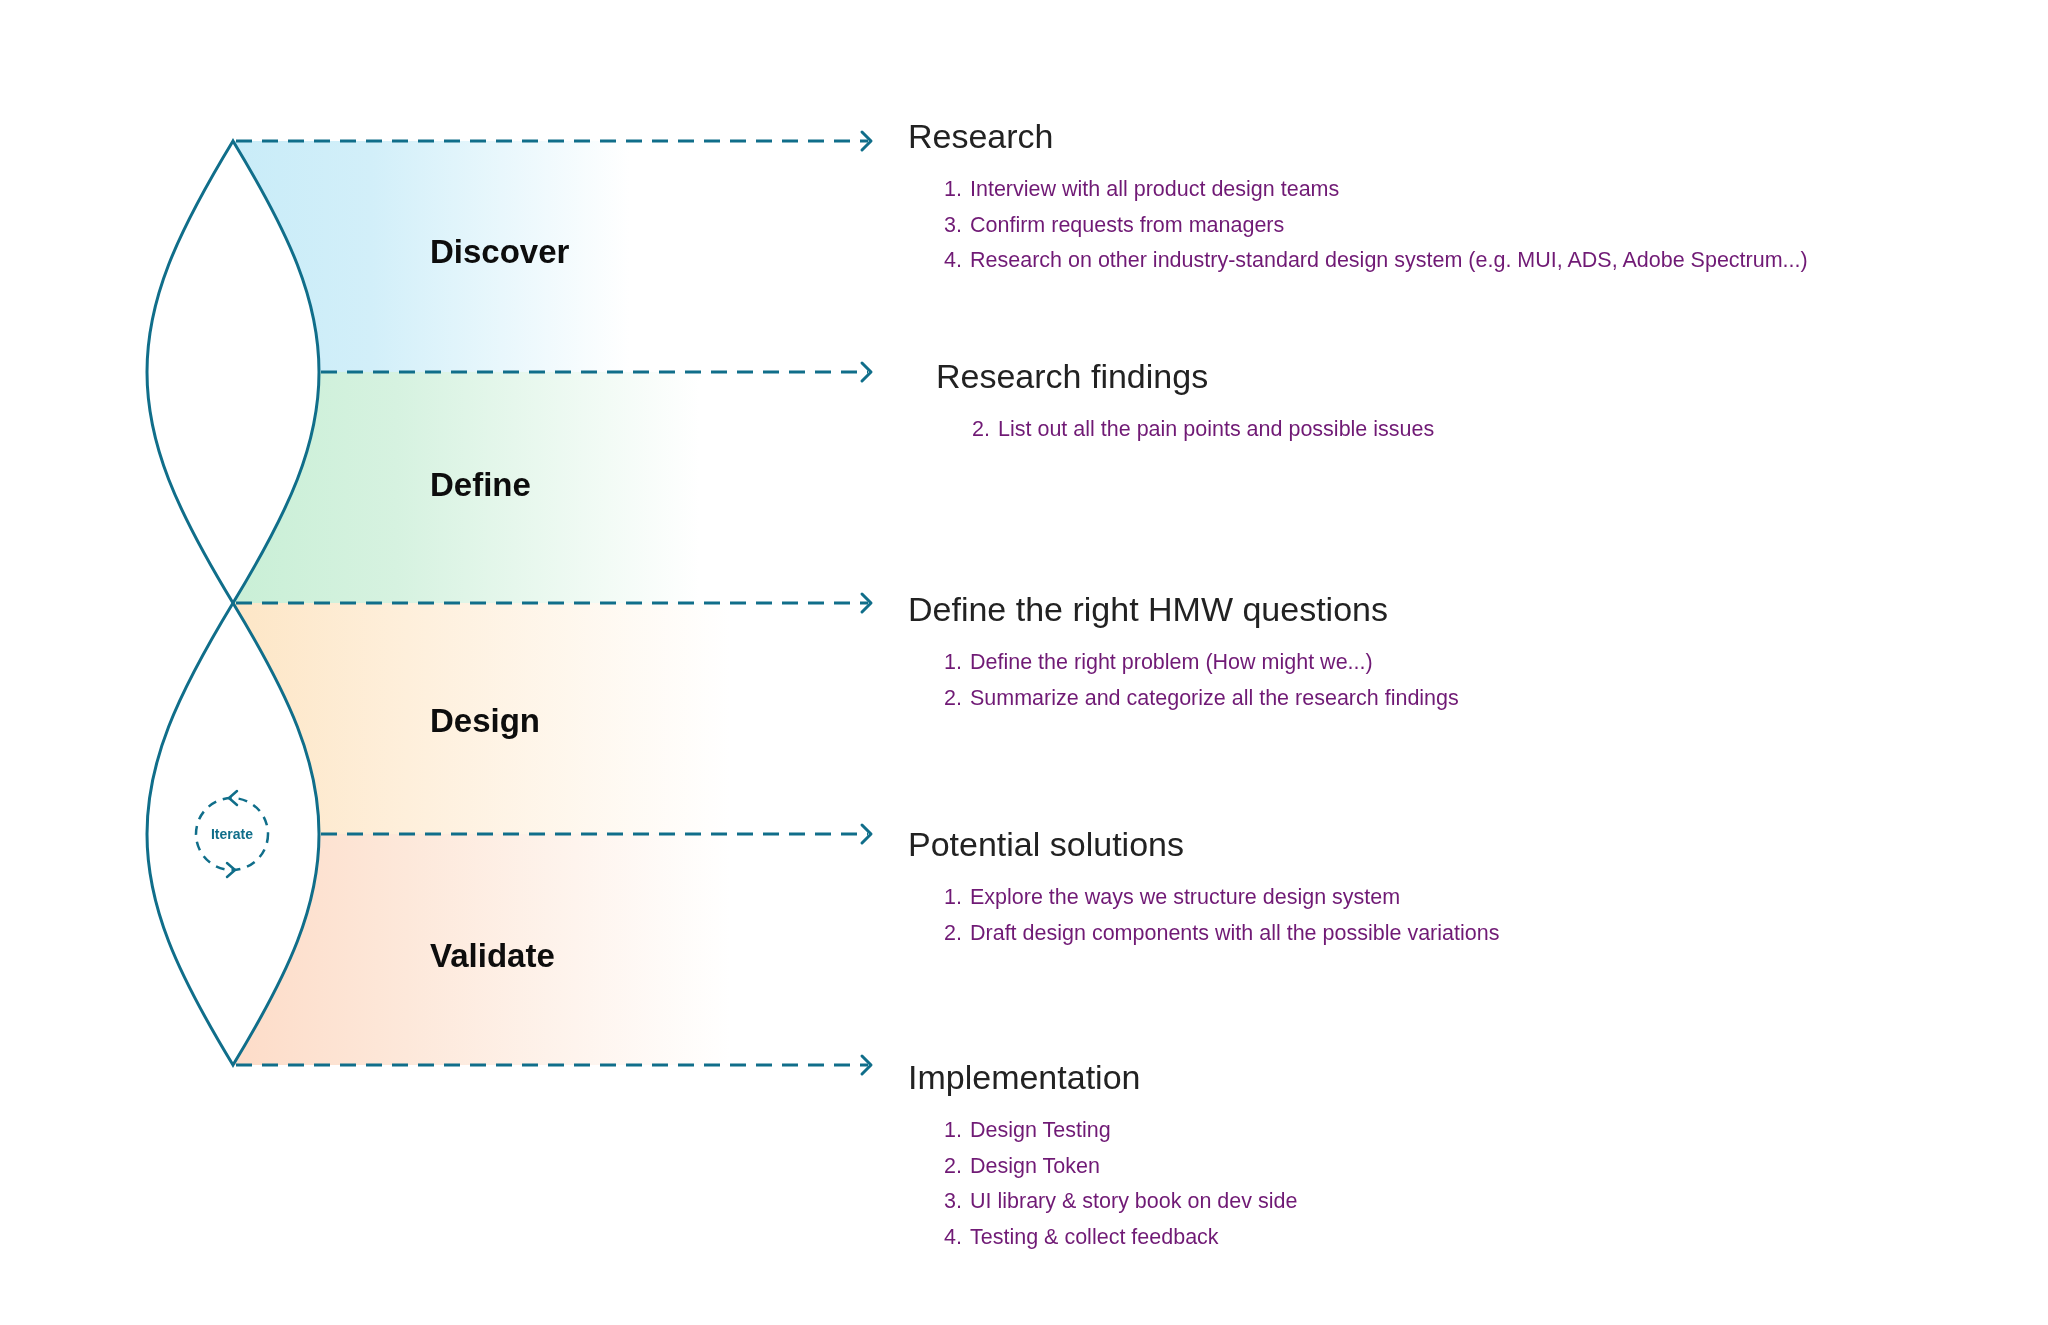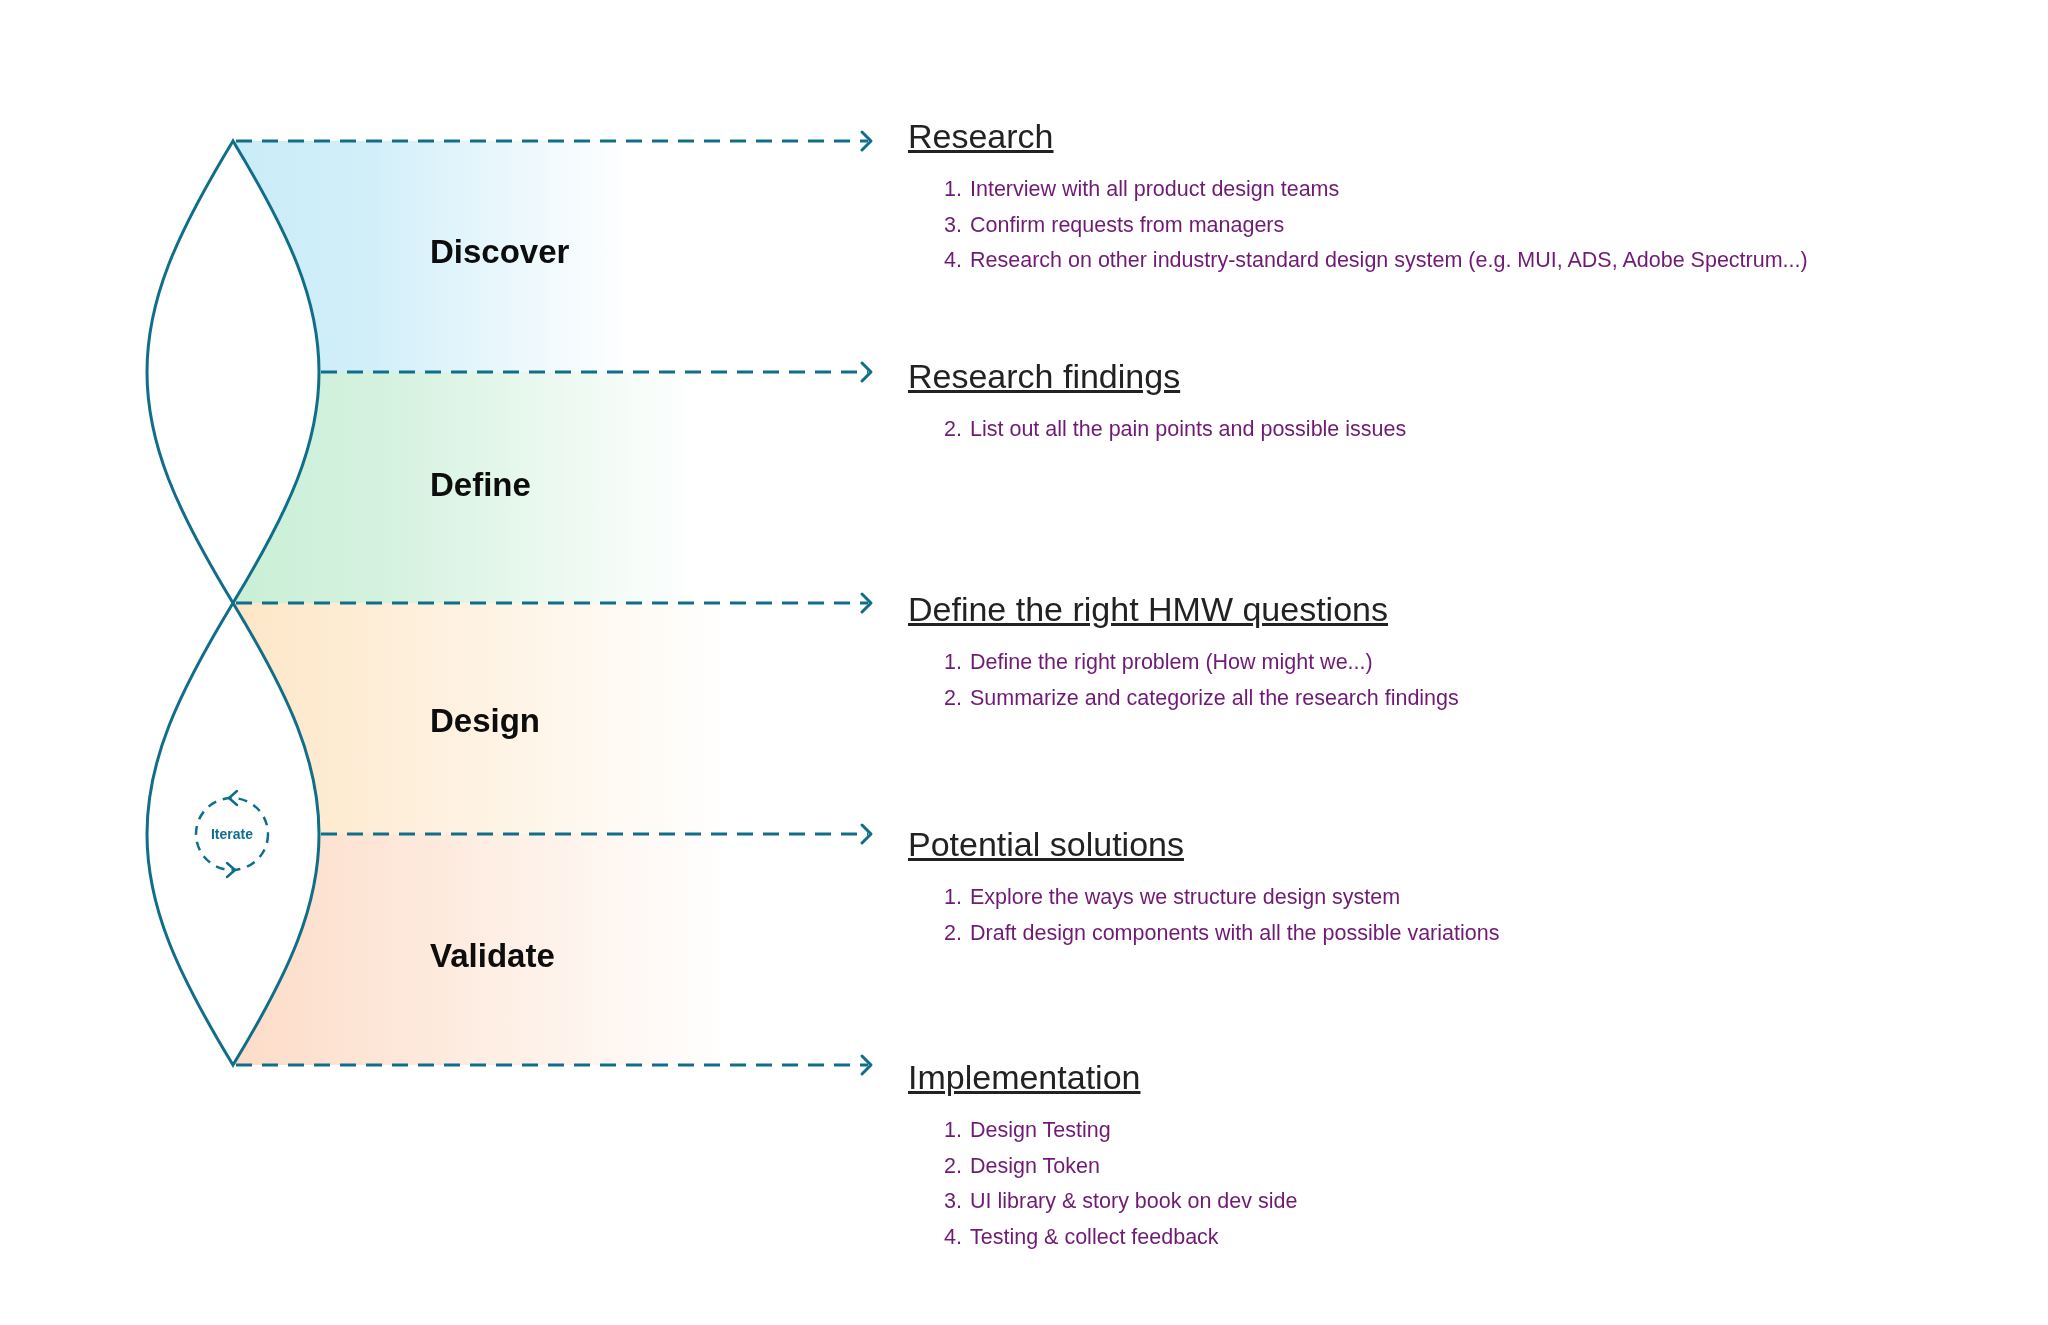--- a/index.html
+++ b/index.html
@@ -2,21 +2,21 @@
 <html><head>
 <meta charset="utf-8">
 <style>
   html, body { margin: 0; padding: 0; background: #ffffff; }
   body { width: 2048px; height: 1325px; position: relative; overflow: hidden;
          font-family: "Liberation Sans", "DejaVu Sans", sans-serif; }
   #diagram { position: absolute; left: 0; top: 0; }
   .phase-label { font-family: "Liberation Sans", sans-serif; font-weight: 700; font-size: 33px; fill: #0d0d0d; }
   .iterate-label { font-family: "Liberation Sans", sans-serif; font-weight: 700; font-size: 14px; fill: #106e8a; }
   .section { position: absolute; left: 908px; }
-  .section-title { font-size: 34px; color: #222222; margin: 0; line-height: 40px; font-weight: 400; white-space: nowrap; text-decoration: underline; }
+  .section-title { font-size: 34px; color: #222222; margin: 0; line-height: 40px; font-weight: 400; white-space: nowrap; }
   .section-list { list-style: none; margin: 16px 0 0 0; padding: 0 0 0 36px; }
   .section-list li { font-size: 21.5px; line-height: 35.6px; color: #701a75; white-space: nowrap; }
   .section-list li .num { display: inline-block; width: 26px; }
 </style>
 </head>
 <body>
 
 <svg id="diagram" width="2048" height="1325" viewBox="0 0 2048 1325" xmlns="http://www.w3.org/2000/svg">
   <defs>
     <linearGradient id="g-discover" x1="233" y1="0" x2="630" y2="0" gradientUnits="userSpaceOnUse">
@@ -79,21 +79,21 @@
 
 <div class="section" style="top:116px;">
   <h2 class="section-title">Research</h2>
   <ul class="section-list">
     <li><span class="num">1.</span><span>Interview with all product design teams</span></li>
     <li><span class="num">3.</span><span>Confirm requests from managers</span></li>
     <li><span class="num">4.</span><span>Research on other industry-standard design system (e.g. MUI, ADS, Adobe Spectrum...)</span></li>
   </ul>
 </div>
 
-<div class="section" style="top:356px;">
+<div class="section" style="top:356px;margin-left:28px;">
   <h2 class="section-title">Research findings</h2>
   <ul class="section-list">
     <li><span class="num">2.</span><span>List out all the pain points and possible issues</span></li>
   </ul>
 </div>
 
 <div class="section" style="top:589px;">
   <h2 class="section-title">Define the right HMW questions</h2>
   <ul class="section-list">
     <li><span class="num">1.</span><span>Define the right problem (How might we...)</span></li>

